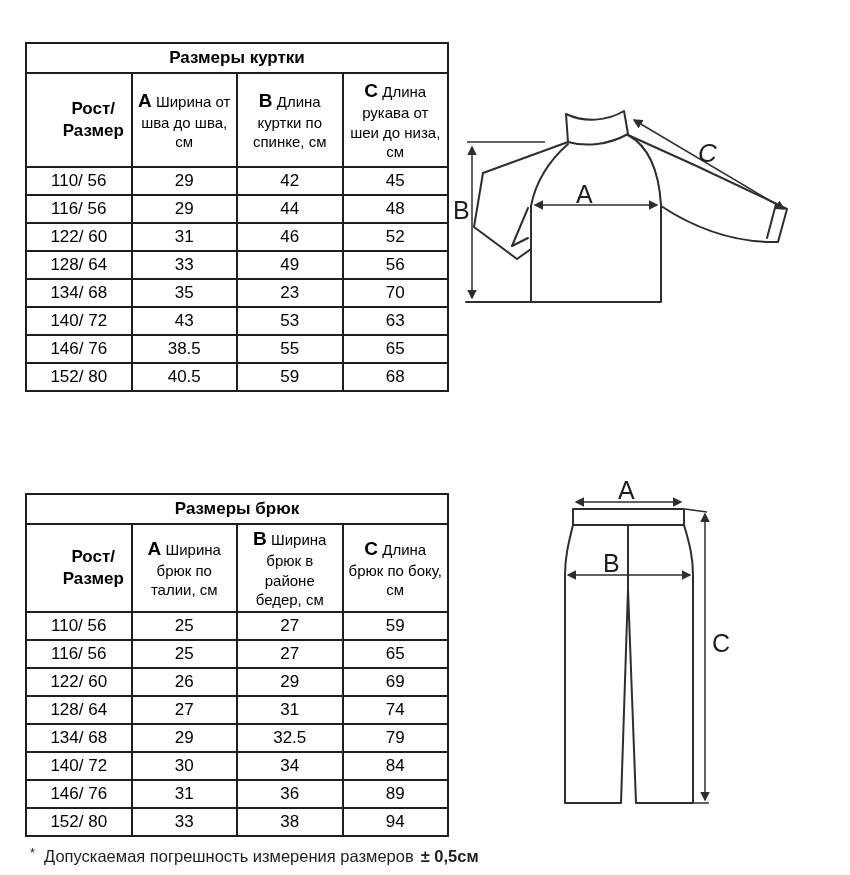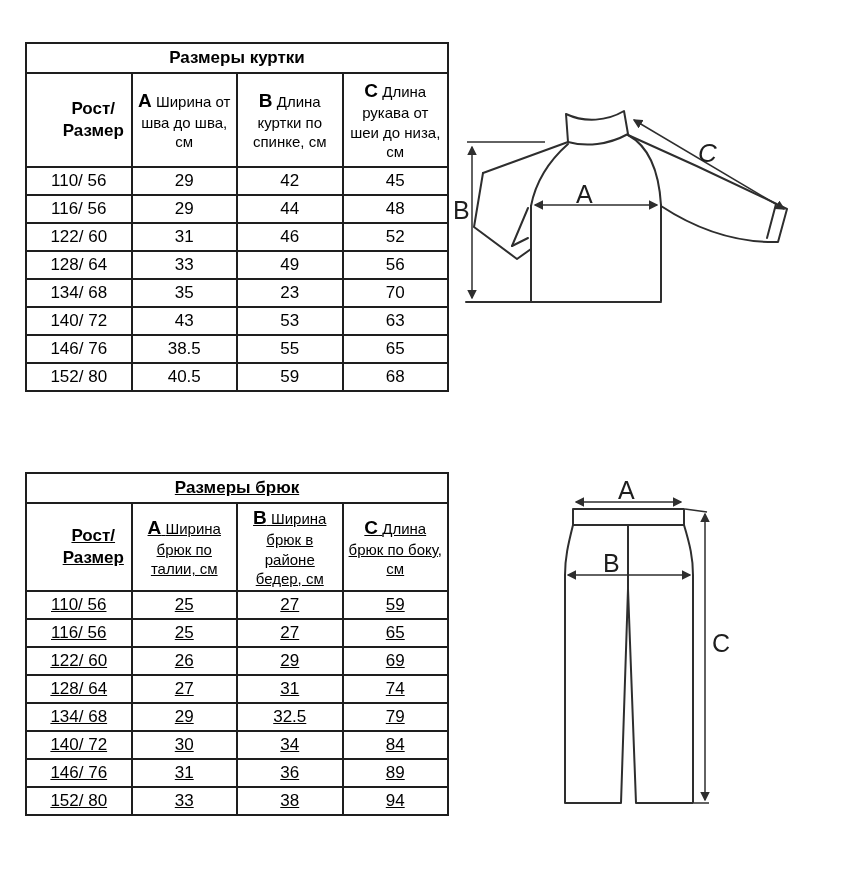--- a/index.html
+++ b/index.html
@@ -18,21 +18,21 @@
     font-size: 17px; font-weight: bold; letter-spacing: .2px;
     white-space: nowrap;
   }
 
   table.size-table {
     position: absolute; left: 25px; width: 424px;
     border-collapse: collapse; table-layout: fixed;
     color: #000000;
   }
   #table-jacket { top: 42px; }
-  #table-pants  { top: 472px; text-decoration: underline; }
+  #table-pants  { top: 493px; }
   .size-table td {
     border: 2px solid #1e1e1e;
     text-align: center; vertical-align: middle;
     width: 25%;
     padding: 0;
   }
   .size-table tr.t-title td { font-weight: bold; font-size: 17px; height: 28px; }
   .size-table tr.t-head  td { font-size: 15px; line-height: 1.28; padding: 2px 3px; }
   .size-table tr.t-head  td.rowhdr { font-weight: bold; font-size: 17px; padding-left: 32px; }
   .size-table .col-letter { font-weight: bold; font-size: 19px; }
@@ -232,14 +232,17 @@
     <line class="dim" x1="568" y1="575" x2="690" y2="575" marker-start="url(#arrP)" marker-end="url(#arrP)"></line>
     <line class="dim" x1="705" y1="514" x2="705" y2="800" marker-start="url(#arrP)" marker-end="url(#arrP)"></line>
     <path class="dim" d="M 685,509 L 707,512"></path>
     <path class="dim" d="M 694,803 L 709,803"></path>
 
     <text class="dim-label" x="618" y="499">A</text>
     <text class="dim-label" x="603" y="572">B</text>
     <text class="dim-label" x="712" y="652">C</text>
   </svg>
 
+  <div class="footnote">
+    <span class="fn-marker">*</span><span class="fn-text">Допускаемая погрешность измерения размеров</span><span class="fn-tol">± 0,5см</span>
+  </div>
 
 </div>
 
 </body></html>

